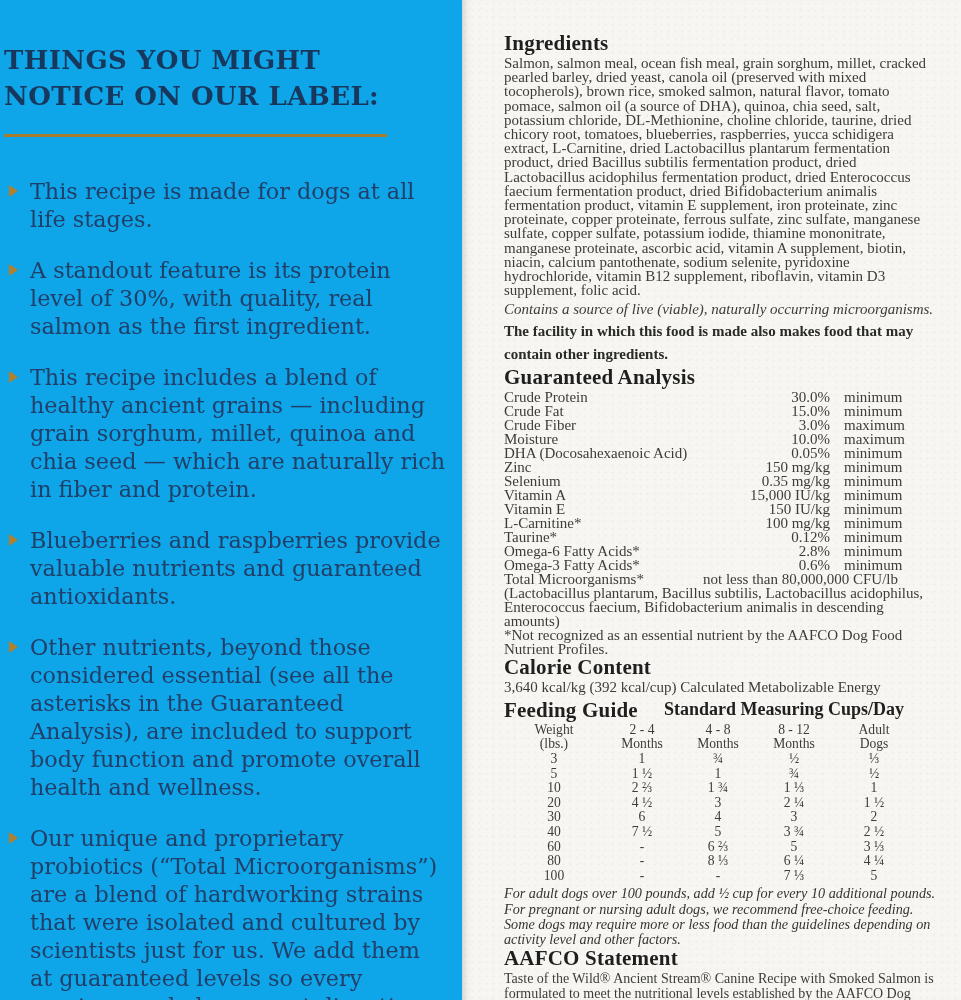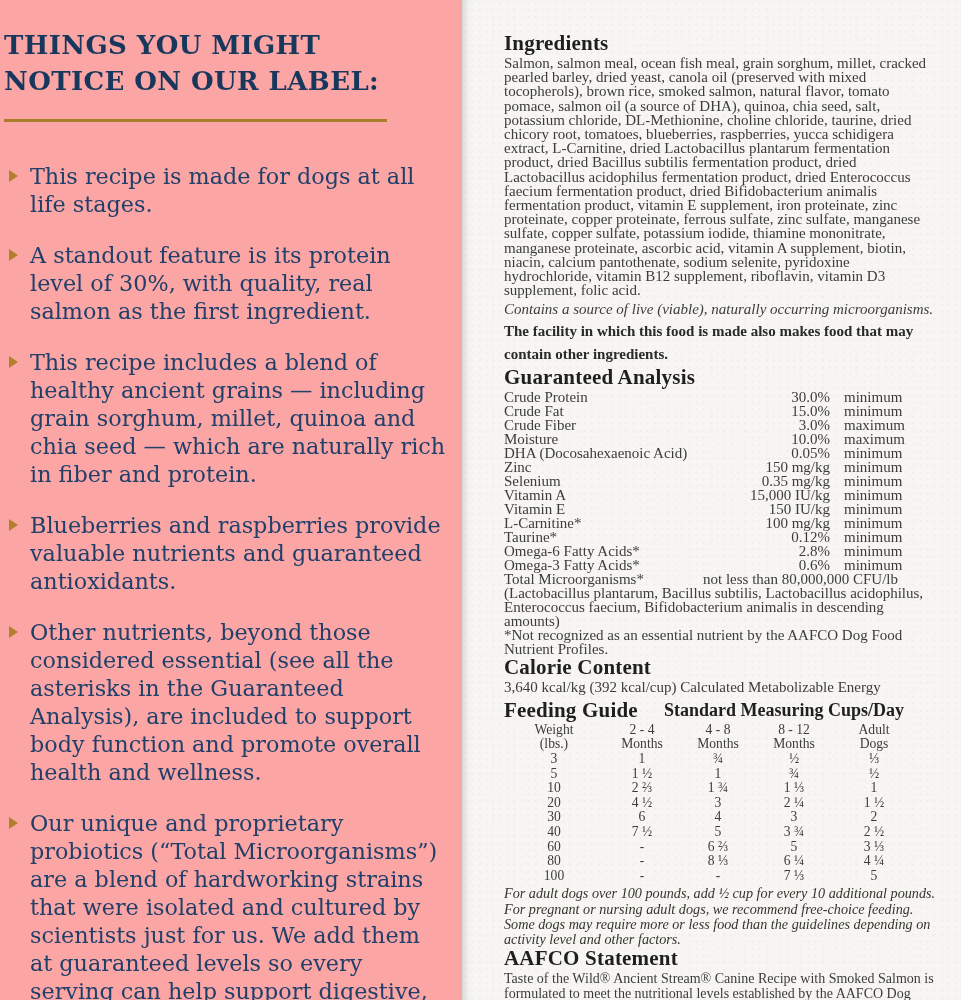--- a/index.html
+++ b/index.html
@@ -5,22 +5,22 @@
   html,body{margin:0;padding:0;}
   body{
     width:961px;height:1000px;overflow:hidden;
     display:flex;
     font-family:"Liberation Serif", serif;
     background:#f7f6f3;
   }
   
   .left-panel{
     width:462px;flex:0 0 462px;box-sizing:border-box;
-    background:#fca5a5;
-    padding:27px 14px 0 4px;
+    background:#0ea5e9;
+    padding:42px 14px 0 4px;
     color:#1d3c60;
     font-family:"DejaVu Serif", serif;
   }
   .page-title{
     margin:0;
     font-size:26px;line-height:36px;font-weight:bold;
     letter-spacing:.4px;color:#17375c;
   }
   .divider{
     width:383px;height:3px;background:#a87d2c;
@@ -60,21 +60,21 @@
   .ga-rows{margin-top:2px;width:424px;font-family:Liberation Serif, serif;}
   .ga-row{display:grid;grid-template-columns:1fr 118px 98px;line-height:14px;}
   .ga-nutrient{text-align:left;}
   .ga-value{text-align:right;}
   .ga-qualifier{text-align:left;padding-left:14px;}
   .ga-total{display:grid;grid-template-columns:auto 1fr;line-height:14px;width:424px;}
   .ga-total .ga-value{padding-right:30px;}
   .ga-footnote{width:430px;line-height:14px;}
   .calorie-heading{margin-top:3px;}
   .calorie-text{margin-top:2px;}
-  .fg-headrow{margin-top:5px;display:flex;align-items:flex-end;gap:26px;}
+  .fg-headrow{margin-top:5px;display:flex;align-items:center;gap:26px;}
   .fg-sub{font-size:18px;font-weight:bold;color:#1f1f1d;}
   .fg-table{margin-top:2px;width:412px;}
   .fg-grid{display:grid;grid-template-columns:100px 76px 76px 76px 84px;}
   .fg-grid > div{text-align:center;font-size:13.6px;line-height:14.6px;}
   .fg-colhead div{font-size:13.6px;}
   .fg-note{
     margin-top:3px;font-style:italic;font-size:14.2px;line-height:15.2px;
     width:438px;color:#35352f;
   }
   .aafco-heading{margin-top:4px;}

